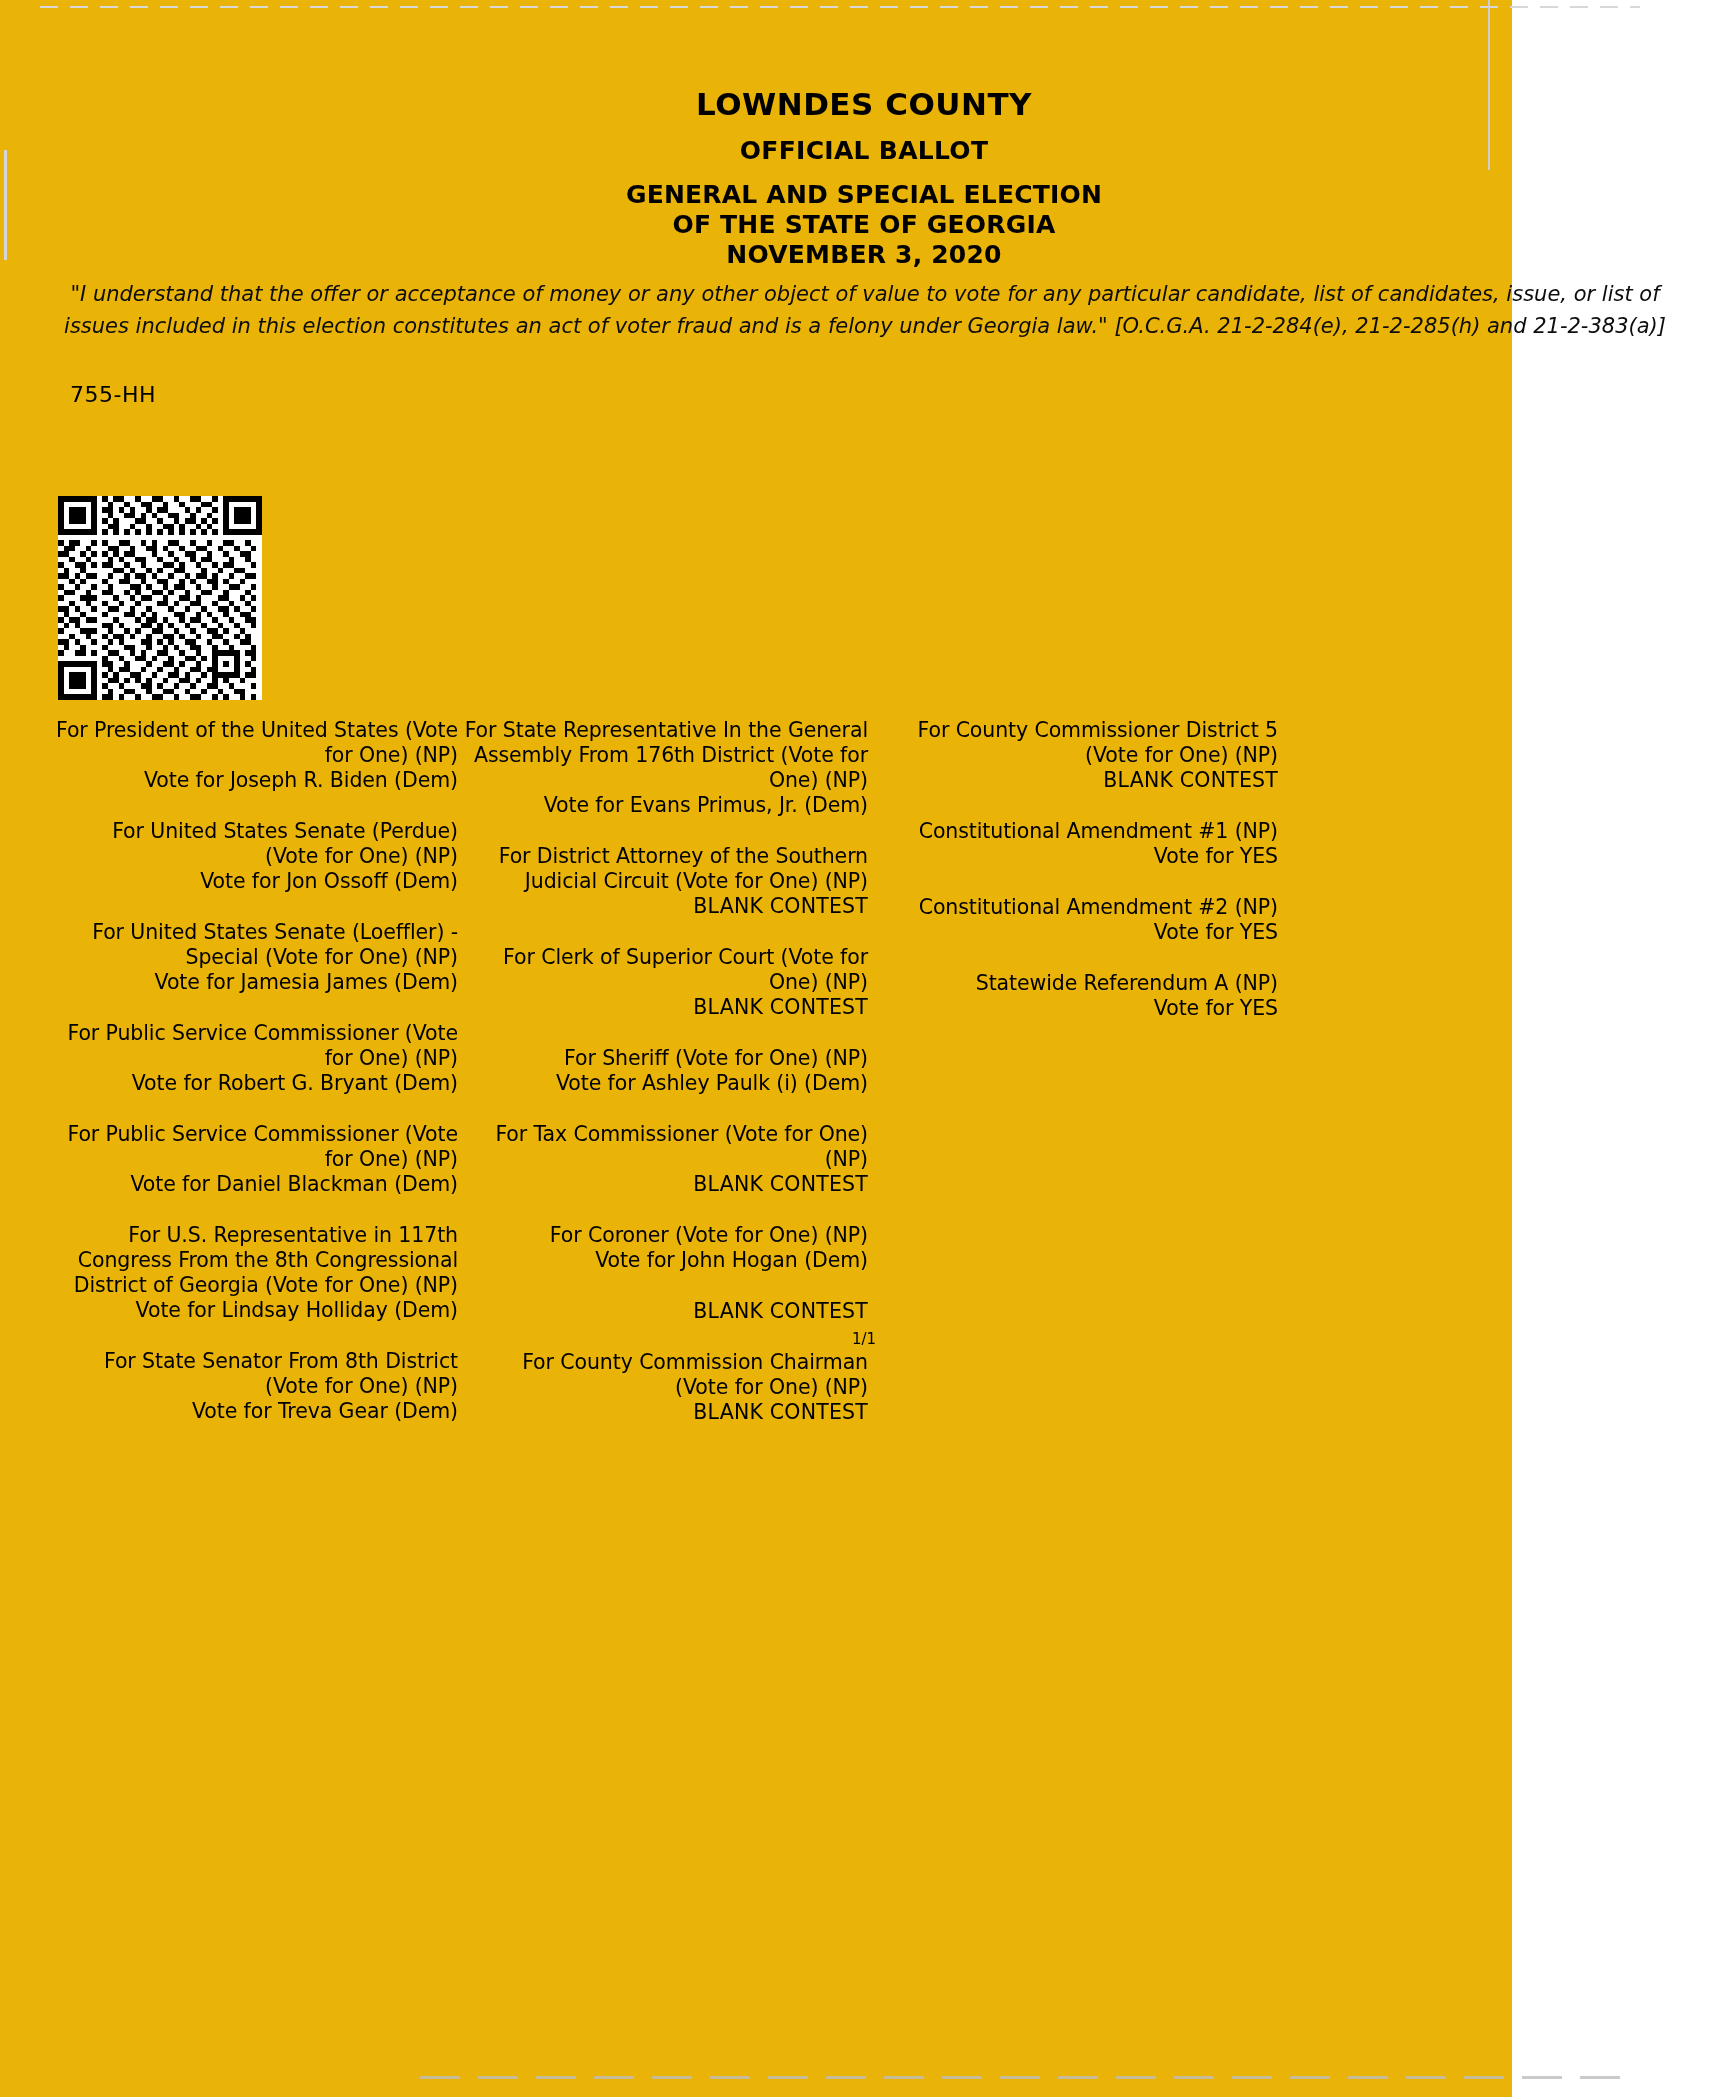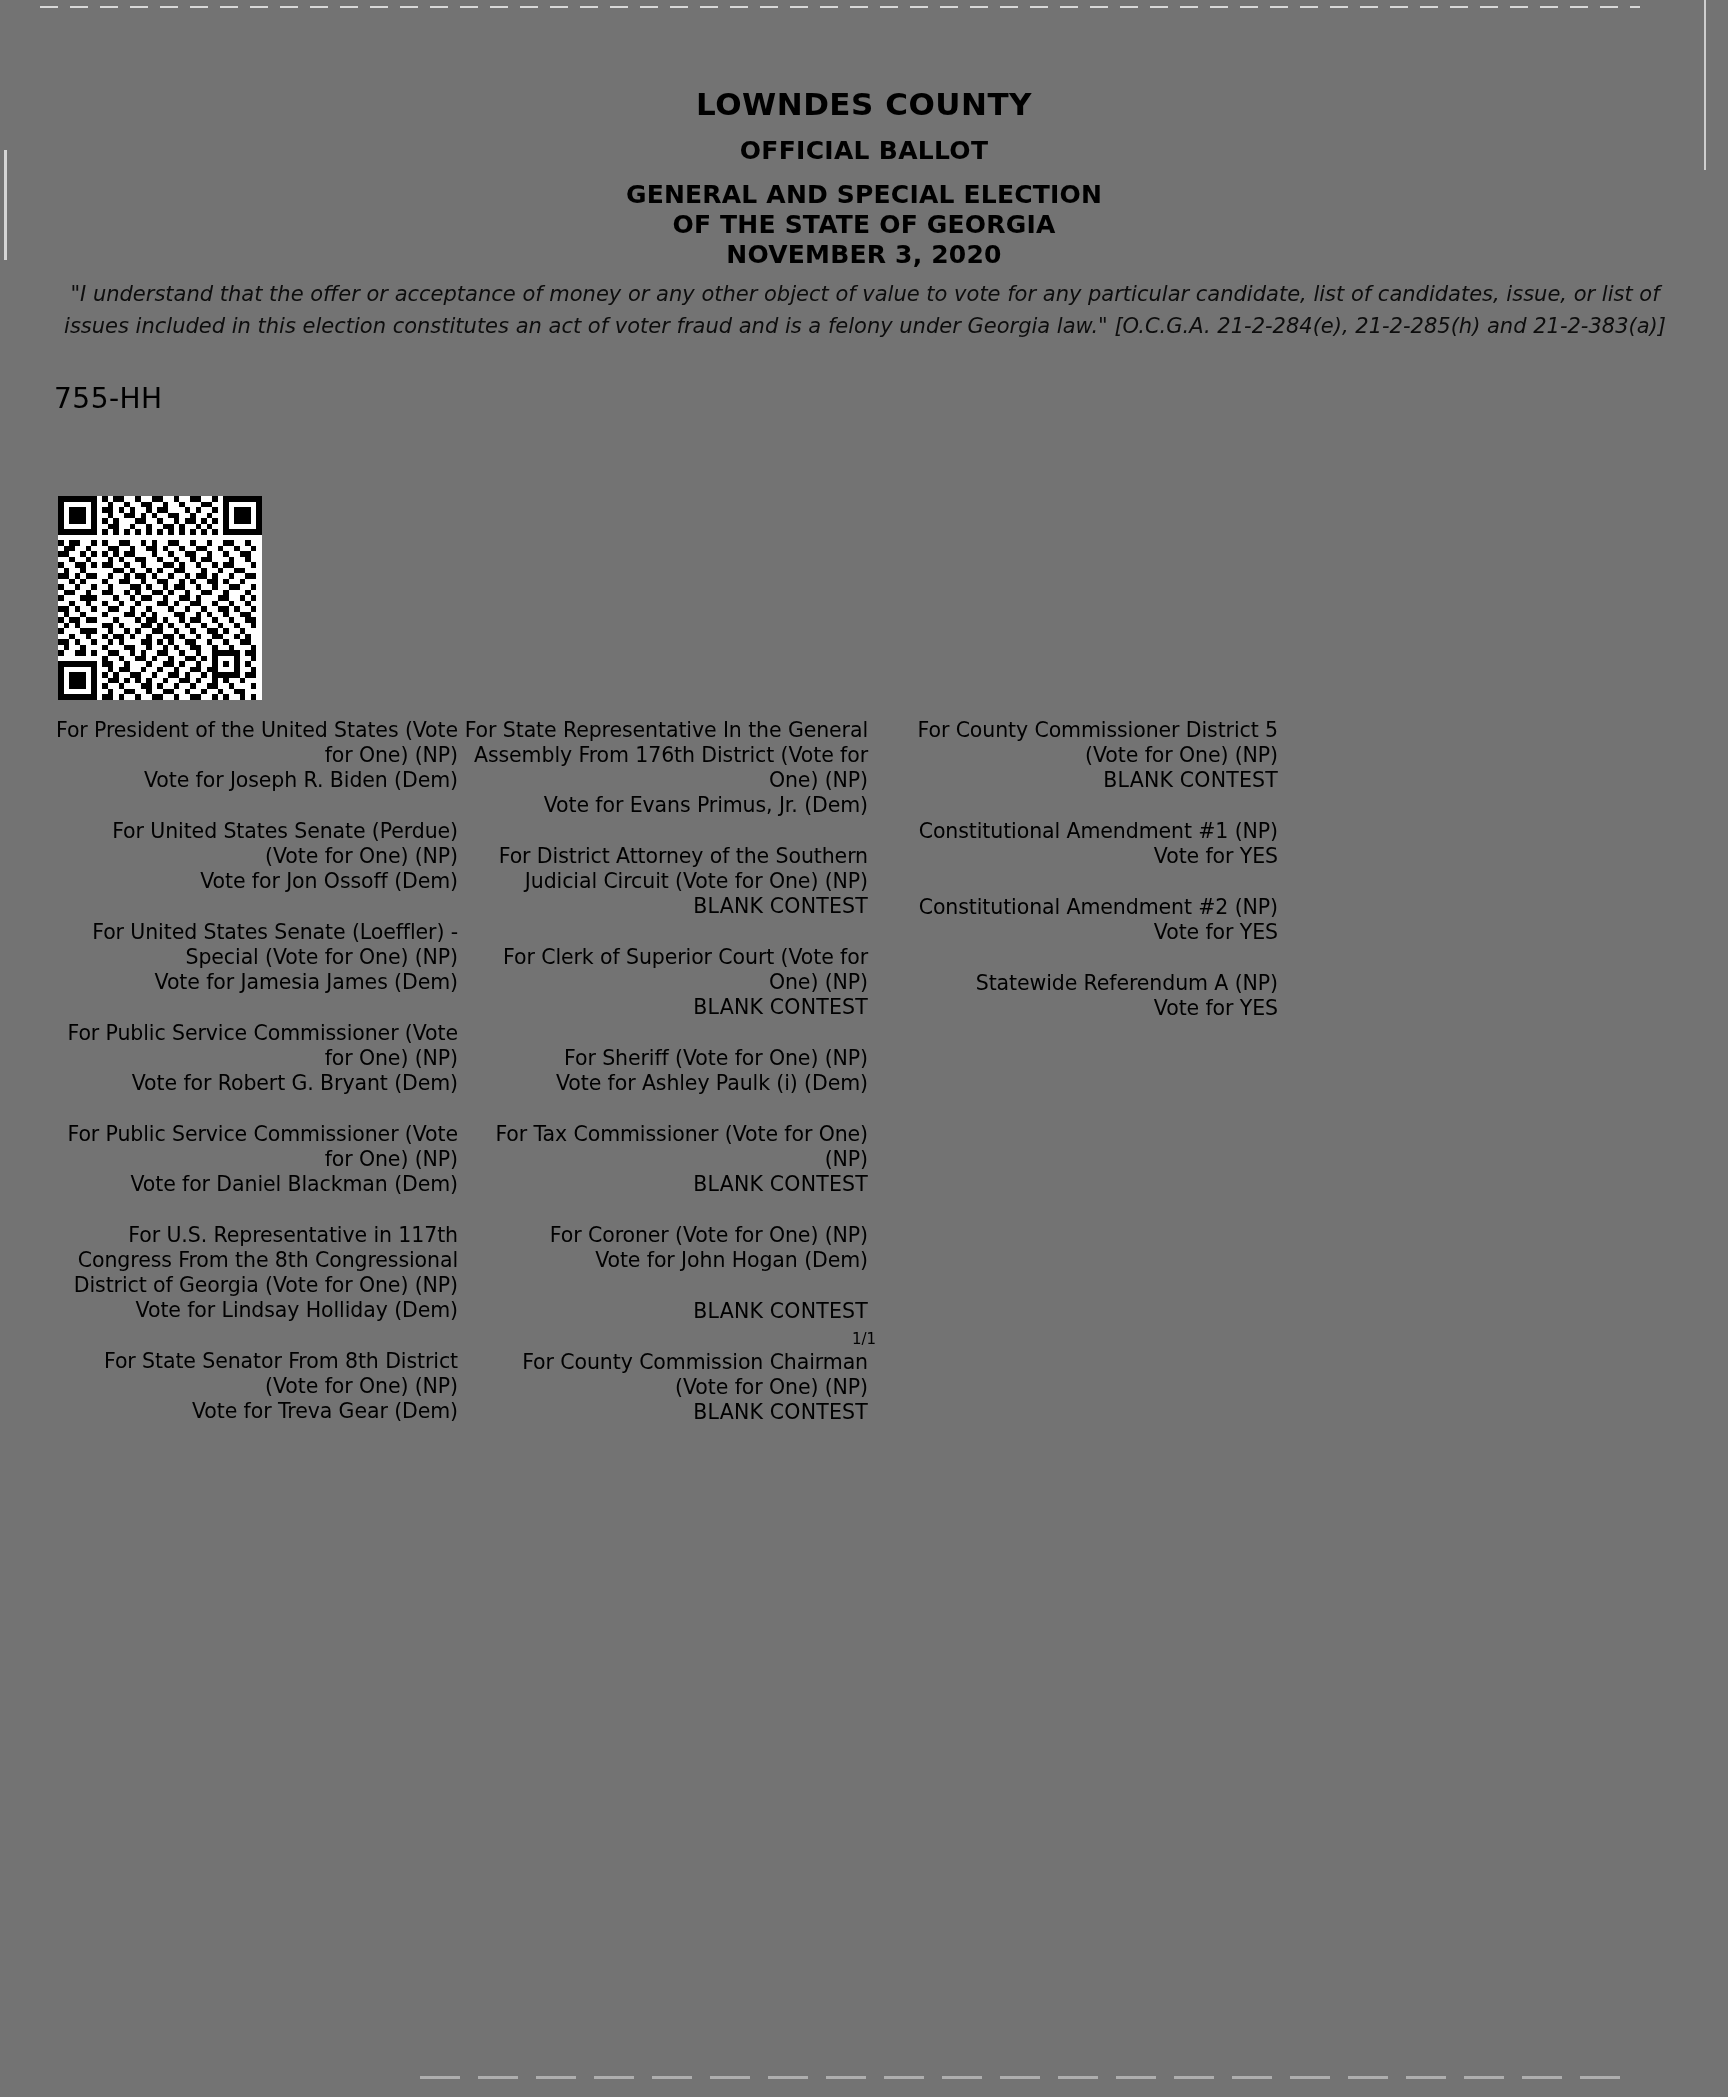--- a/index.html
+++ b/index.html
@@ -11,23 +11,23 @@
     width: 1728px;
     height: 2097px;
     position: relative;
     font-family: "DejaVu Sans", sans-serif;
     color: #000000;
     overflow: hidden;
   }
   .page {
     position: absolute;
     left: 0; top: 0;
-    width: 1728px;
+    width: 1512px;
     height: 2097px;
-    background: #737373;
+    background: #eab308;
   }
   
   .scan-edge-top {
     position: absolute;
     left: 40px; top: 6px;
     width: 1600px; height: 2px;
     background: repeating-linear-gradient(90deg,#d8d8d8 0 18px, transparent 18px 30px);
   }
   .scan-edge-right {
     position: absolute;
@@ -80,22 +80,22 @@
     width: 1630px;
     text-align: center;
     font-style: italic;
     font-size: 21px;
     line-height: 32px;
     font-family: "DejaVu Sans", sans-serif;
     color: #0d0d0d;
   }
   .ballot-id {
     position: absolute;
-    left: 54px; top: 382px;
-    font-size: 28px;
+    left: 70px; top: 382px;
+    font-size: 22px;
     letter-spacing: .5px;
   }
   .qr-wrap {
     position: absolute;
     left: 54px; top: 496px;
     width: 212px; height: 204px;
   }
   .qr {
     width: 212px;
     height: 204px;

